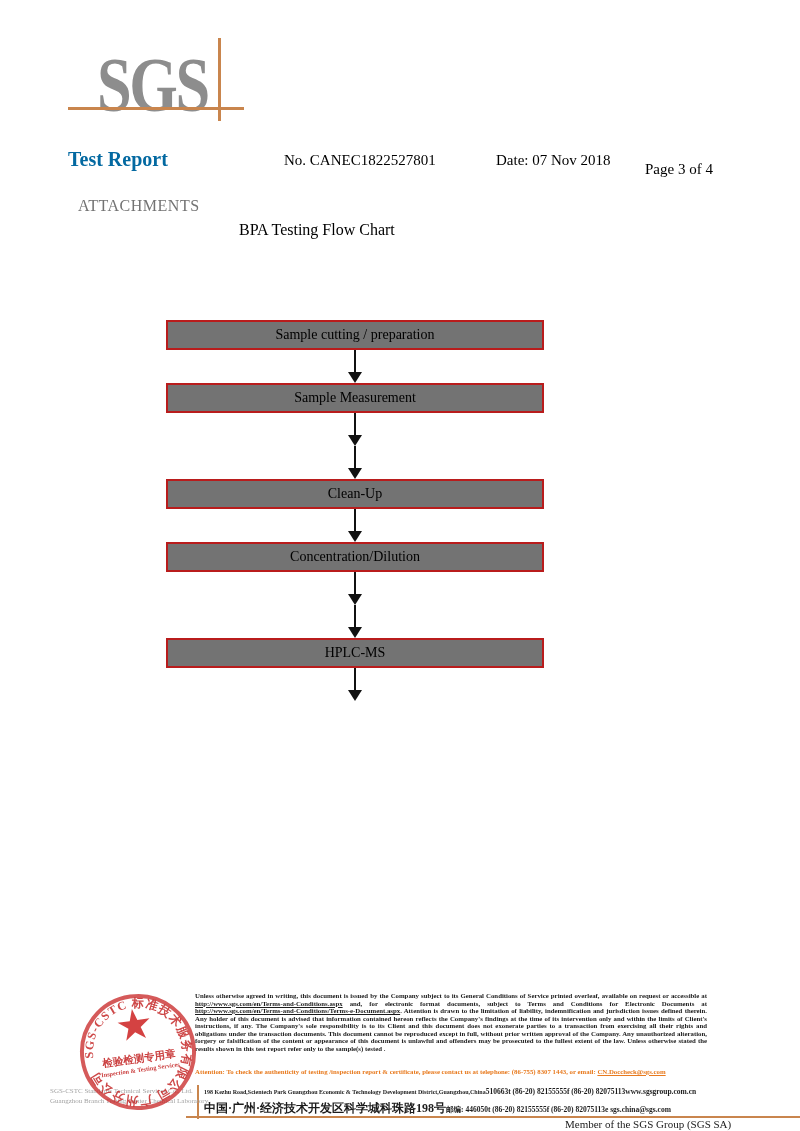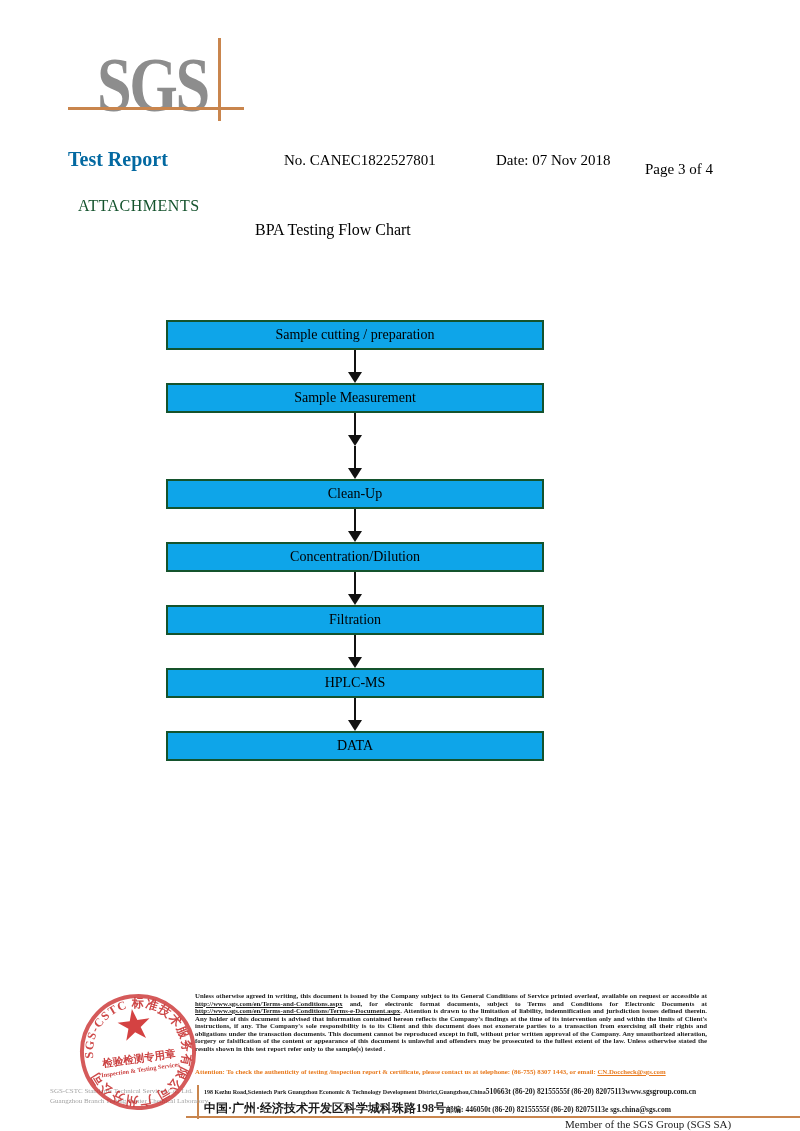--- a/index.html
+++ b/index.html
@@ -17,29 +17,29 @@
   }
   .logo-hline{left:68px; top:107px; width:176px; height:3px; background:#c9854d;}
   .logo-vline{left:218px; top:38px; width:3px; height:83px; background:#c9854d;}
 
   
   .doc-title{left:68px; top:148px; font-size:20px; font-weight:bold; color:#0369a1;}
   .doc-no{left:284px; top:152px; font-size:15px; color:#000;}
   .doc-date{left:496px; top:152px; font-size:15px; color:#000;}
   .doc-page{left:645px; top:161px; font-size:15px; color:#000;}
 
-  .attachments{left:78px; top:197px; font-size:16px; letter-spacing:0.5px; color:#14532d;}
-  .chart-title{left:255px; top:221px; font-size:16px; color:#000;}
+  .attachments{left:78px; top:197px; font-size:16px; letter-spacing:0.5px; color:#737373;}
+  .chart-title{left:239px; top:221px; font-size:16px; color:#000;}
 
   
   .flow{left:166px; top:320px; width:378px; display:flex; flex-direction:column;}
   .flow-box{
-    box-sizing:border-box; height:30px; border:2px solid #14532d;
+    box-sizing:border-box; height:30px; border:2px solid #b91c1c;
     display:flex; align-items:center; justify-content:center;
-    font-size:14px; color:#000; background:#0ea5e9;
+    font-size:14px; color:#000; background:#737373;
   }
   .flow-box:nth-child(9){height:38px; align-items:flex-end; padding-bottom:5px;}
   .flow-arrow{position:relative; height:33px; width:100%;}
   .flow-arrow::before{
     content:""; position:absolute; left:50%; margin-left:-1px; top:0;
     width:2px; height:23px; background:#111;
   }
   .flow-arrow::after{
     content:""; position:absolute; left:50%; margin-left:-7px; top:22px;
     border-left:7px solid transparent; border-right:7px solid transparent;
@@ -101,25 +101,23 @@
   <div class="abs flow">
       <div class="flow-box">Sample cutting / preparation</div>
       <div class="flow-arrow"></div>
       <div class="flow-box">Sample Measurement</div>
       <div class="flow-arrow"></div>
       <div class="flow-arrow"></div>
       <div class="flow-box">Clean-Up</div>
       <div class="flow-arrow"></div>
       <div class="flow-box">Concentration/Dilution</div>
       <div class="flow-arrow"></div>
-      <div class="flow-box">Filtration</div>
       <div class="flow-arrow"></div>
       <div class="flow-box">HPLC-MS</div>
       <div class="flow-arrow"></div>
-      <div class="flow-box">DATA</div>
     </div>
 
   <div class="abs stamp">
     <svg class="stamp-ring" viewBox="0 0 116 116">
       <defs>
         <path id="ringPath" d="M58,58 m-45,0 a45,45 0 1,1 90,0 a45,45 0 1,1 -90,0" fill="none"></path>
       </defs>
       <text font-size="12" fill="rgba(195,35,35,0.92)" font-weight="bold" letter-spacing="1">
         <textPath href="#ringPath">SGS-CSTC 标准技术服务有限公司 广州分公司</textPath>
       </text>

